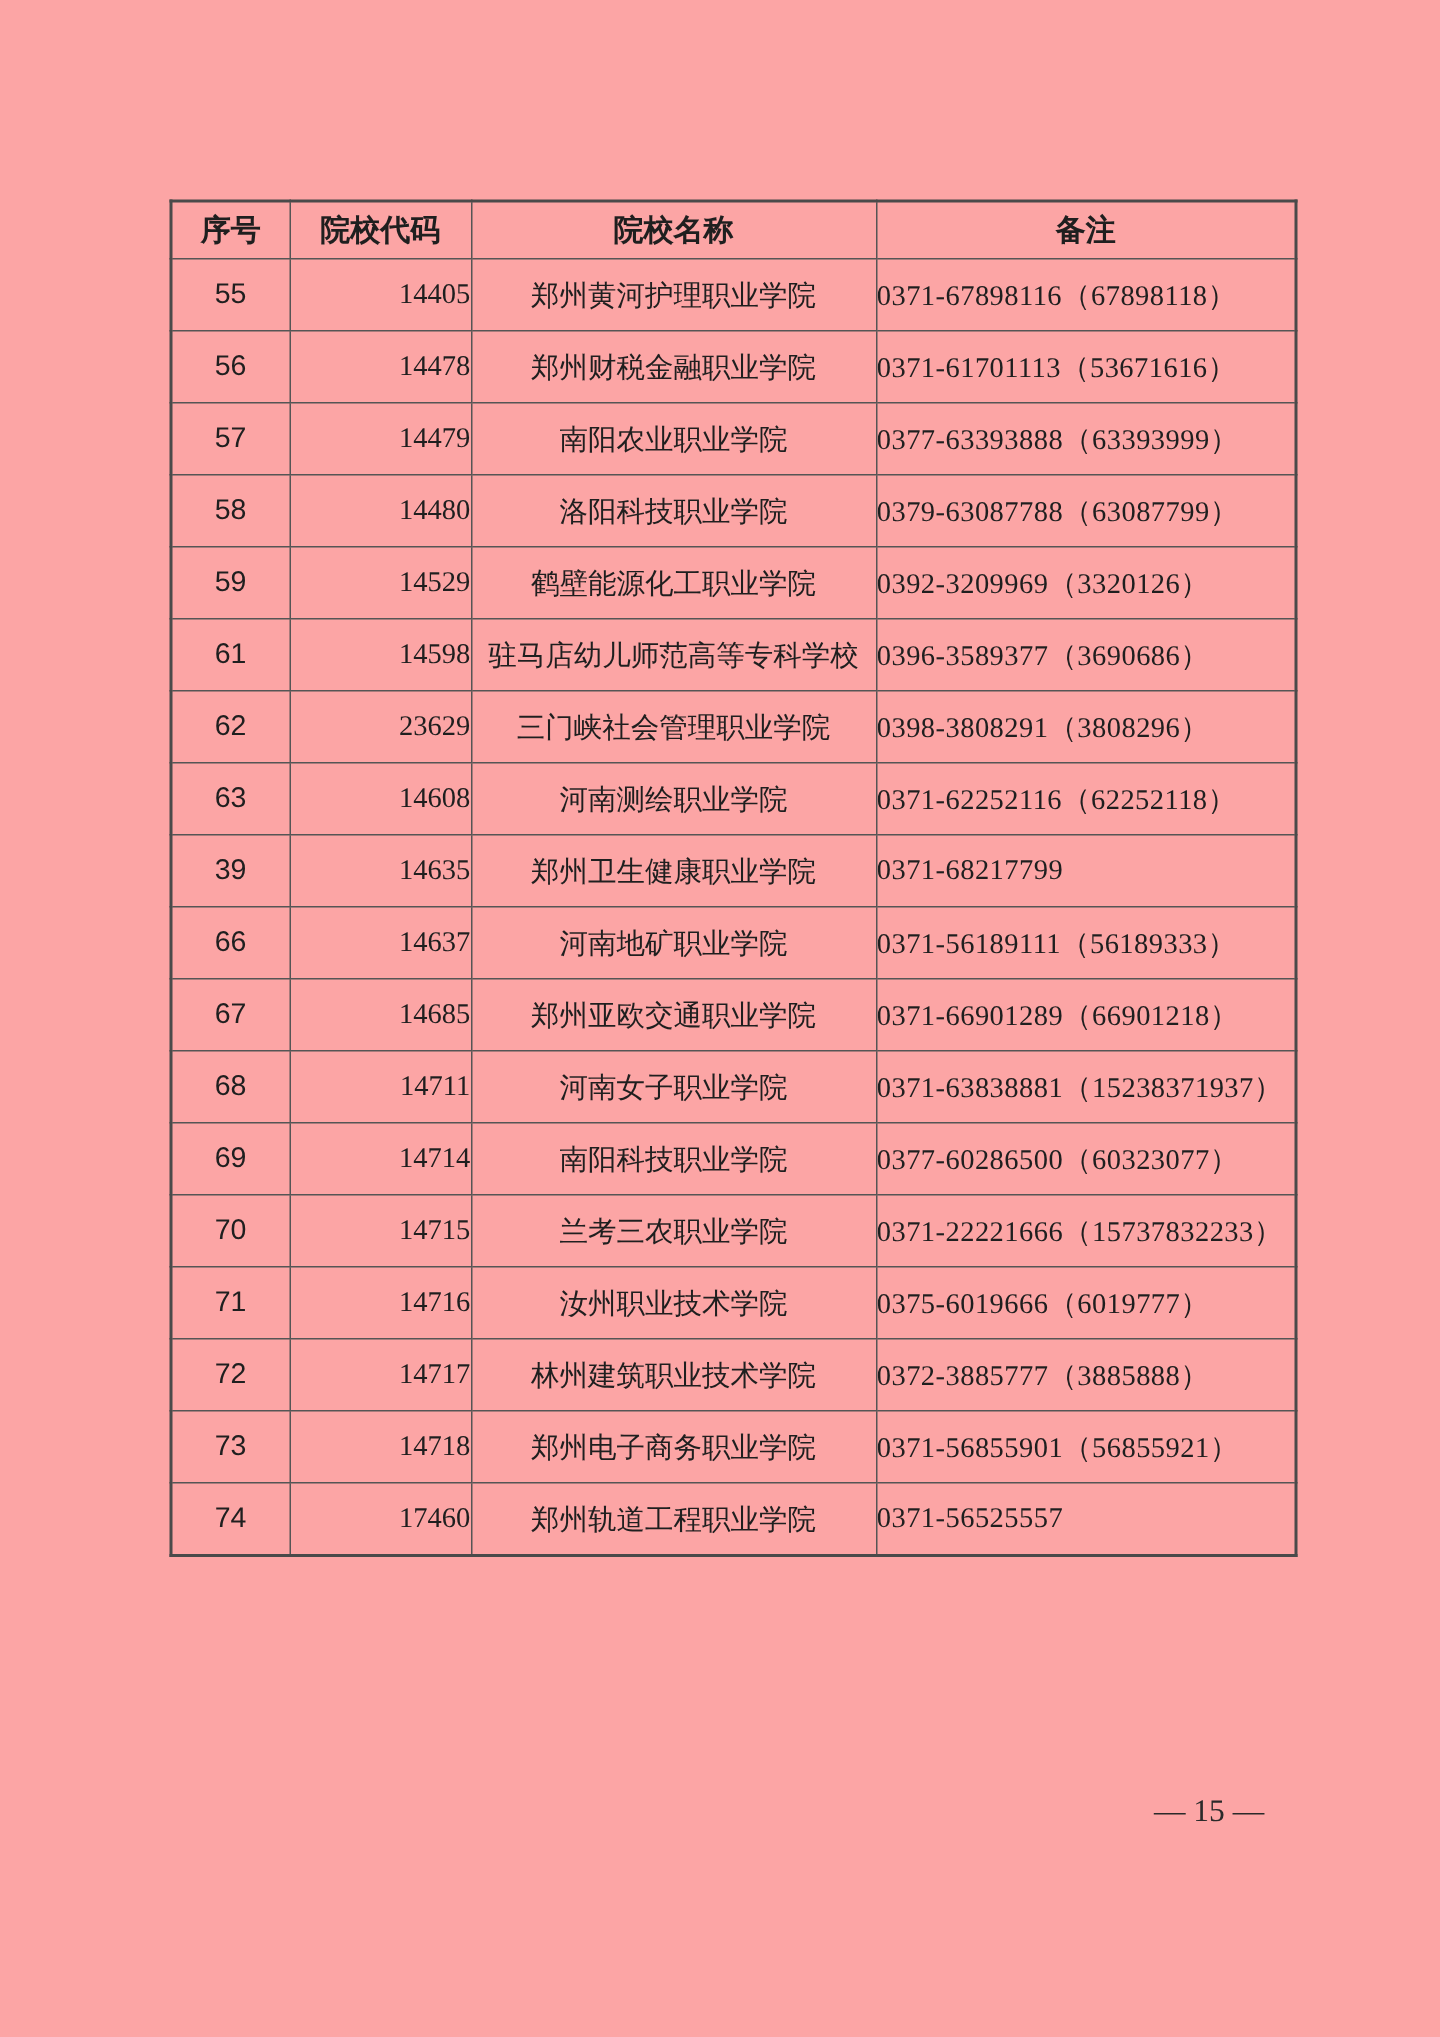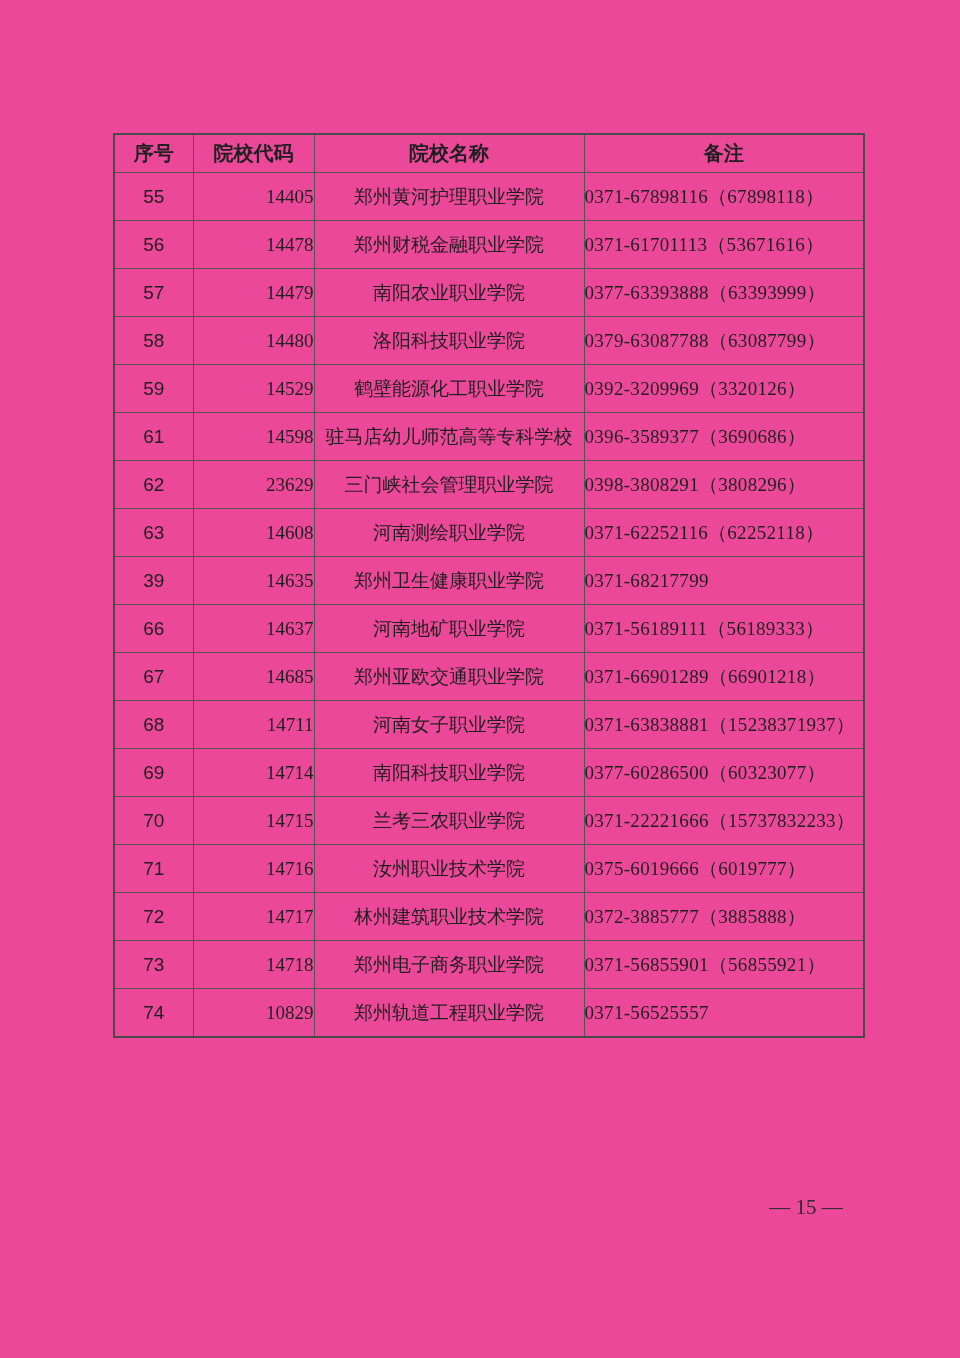--- a/index.html
+++ b/index.html
@@ -11,21 +11,21 @@
     position: relative;
     width: 960px;
     height: 1358px;
     font-family: "Liberation Serif", serif;
     color: #1f1f1f;
     overflow: hidden;
   }
   .page {
     position: absolute;
     inset: 0;
-    background: #ec4899;
+    background: #fca5a5;
   }
   table.college-table {
     position: absolute;
     left: 113px;
     top: 133px;
     width: 750px;
     border-collapse: collapse;
     table-layout: fixed;
     border: 2px solid #4a4a4a;
   }
@@ -220,21 +220,21 @@
 
   <tr>
     <td class="cell-no">73</td>
     <td class="cell-code">14718</td>
     <td class="cell-name">郑州电子商务职业学院</td>
     <td class="cell-remark">0371-56855901（56855921）</td>
   </tr>
 
   <tr>
     <td class="cell-no">74</td>
-    <td class="cell-code">10829</td>
+    <td class="cell-code">17460</td>
     <td class="cell-name">郑州轨道工程职业学院</td>
     <td class="cell-remark">0371-56525557</td>
   </tr>
 </tbody>
   </table>
 
   <div class="page-number">— 15 —</div>
 
 </div>
 

